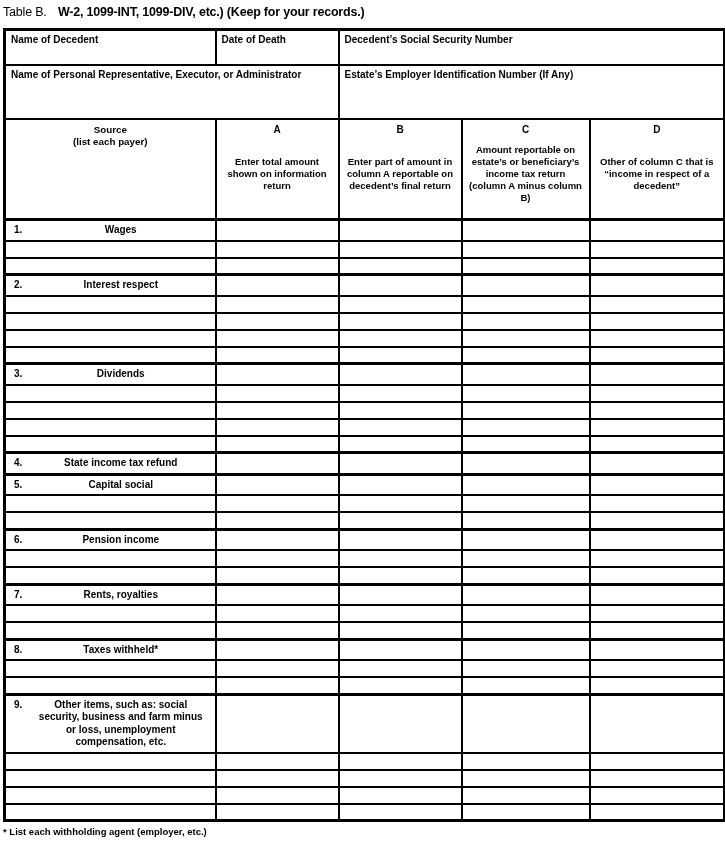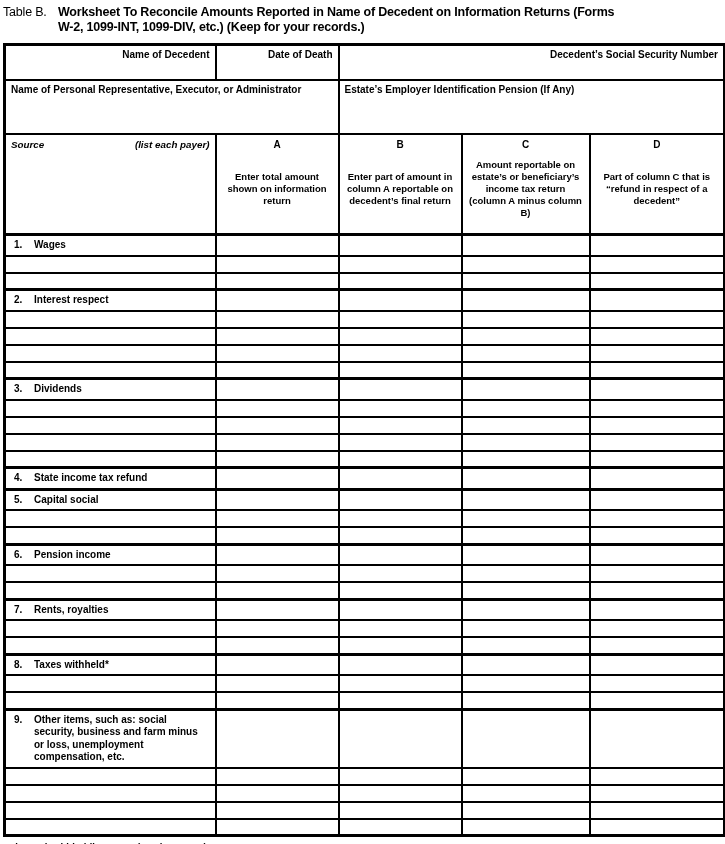--- a/index.html
+++ b/index.html
@@ -19,51 +19,50 @@
   
   table.worksheet {
     border-collapse:collapse; table-layout:fixed;
     width:720px; border:3px solid #000; margin-left:1px;
   }
   td {
     border:2px solid #000;
     font-weight:700; font-size:10px; line-height:12px;
     vertical-align:top; padding:3px 5px; overflow:hidden;
   }
-  tr.info1 td { height:35px;text-align:right; }
+  tr.info1 td { height:35px; }
   tr.info2 td { height:54px; }
 
   
   tr.colhead td { height:101px; text-align:center; padding:4px 5px; }
-  .ch-center { display:flex; justify-content:space-between; height:90px; font-size:9.8px;font-style:italic; }
+  .ch-center { display:flex; flex-direction:column; justify-content:flex-start; height:90px; font-size:9.8px; }
   .ch-inner  { display:flex; flex-direction:column; align-items:center; height:90px; }
   .ch-letter { font-size:10px; line-height:11px; }
   .ch-descwrap { flex:1 1 auto; display:flex; align-items:center; justify-content:flex-start; }
   .ch-desc { font-size:9.5px; line-height:12px; }
 
   
   tr.label-row td { height:19px; border-top:3px solid #000; padding-top:3px; }
   tr.label-row.tall td { height:57px; }
   tr.blank-row td { height:17px; }
   .lab-inner { display:flex; align-items:flex-start; }
   .lab-inner .num { flex:0 0 23px; padding-left:3px; }
-  .lab-inner .lab { flex:1 1 auto; line-height:12.5px; padding-right:2px; }
+  .lab-inner .lab { flex:1 1 auto; line-height:12.5px; padding-right:2px;text-align:center; }
 
   
   .footnote { margin:4px 0 0 1px; font-size:9.5px; font-weight:700; }
 </style>
 </head>
 <body>
 
 <div class="page">
 
   <div class="title">
     <span class="title-prefix">Table B.</span>
     <span class="title-lines">
-      <div>Worksheet To Reconcile Amounts Reported in Name of Decedent on Information Returns (Forms</div>
       <div>W-2, 1099-INT, 1099-DIV, etc.) (Keep for your records.)</div>
     </span>
   </div>
 
   <table class="worksheet">
     <colgroup>
       <col style="width:211px">
       <col style="width:123px">
       <col style="width:123px">
       <col style="width:128px">
@@ -79,21 +78,21 @@
         </td>
         <td colspan="3">
           <span>Decedent’s Social Security Number</span>
         </td>
       </tr>
       <tr class="info2">
         <td colspan="2">
           <span>Name of Personal Representative, Executor, or Administrator</span>
         </td>
         <td colspan="3">
-          <span>Estate’s Employer Identification Pension (If Any)</span>
+          <span>Estate’s Employer Identification Number (If Any)</span>
         </td>
       </tr>
       <tr class="colhead">
         <td>
           <div class="ch-center">
             <div>Source</div>
             <div>(list each payer)</div>
           </div>
         </td>
         <td>
@@ -117,21 +116,21 @@
             <div class="ch-letter">C</div>
             <div class="ch-descwrap">
                 <div class="ch-desc">Amount reportable on estate’s or beneficiary’s income tax return (column A minus column B)</div>
               </div>
           </div>
         </td>
         <td>
           <div class="ch-inner">
             <div class="ch-letter">D</div>
             <div class="ch-descwrap">
-                <div class="ch-desc">Part of column C that is “refund in respect of a decedent”</div>
+                <div class="ch-desc">Other of column C that is “income in respect of a decedent”</div>
               </div>
           </div>
         </td>
       </tr>
     </tbody>
     <tbody id="worksheet-body">
         <tr class="label-row">
           <td>
             <div class="lab-inner">
               <span class="num">1.</span>

